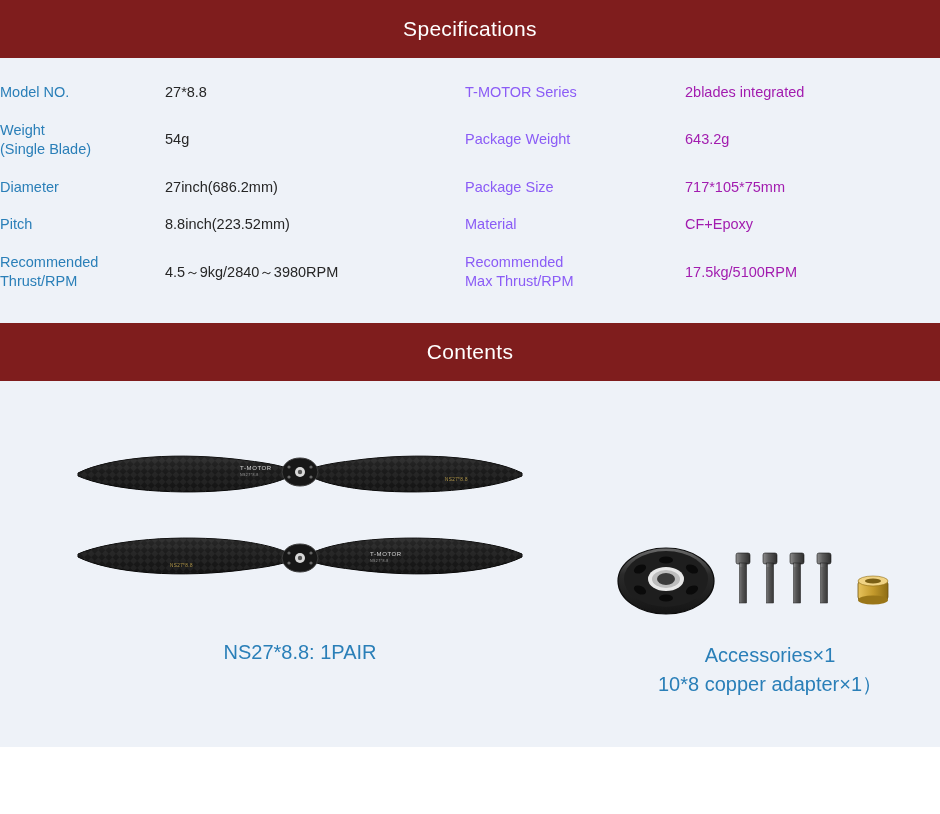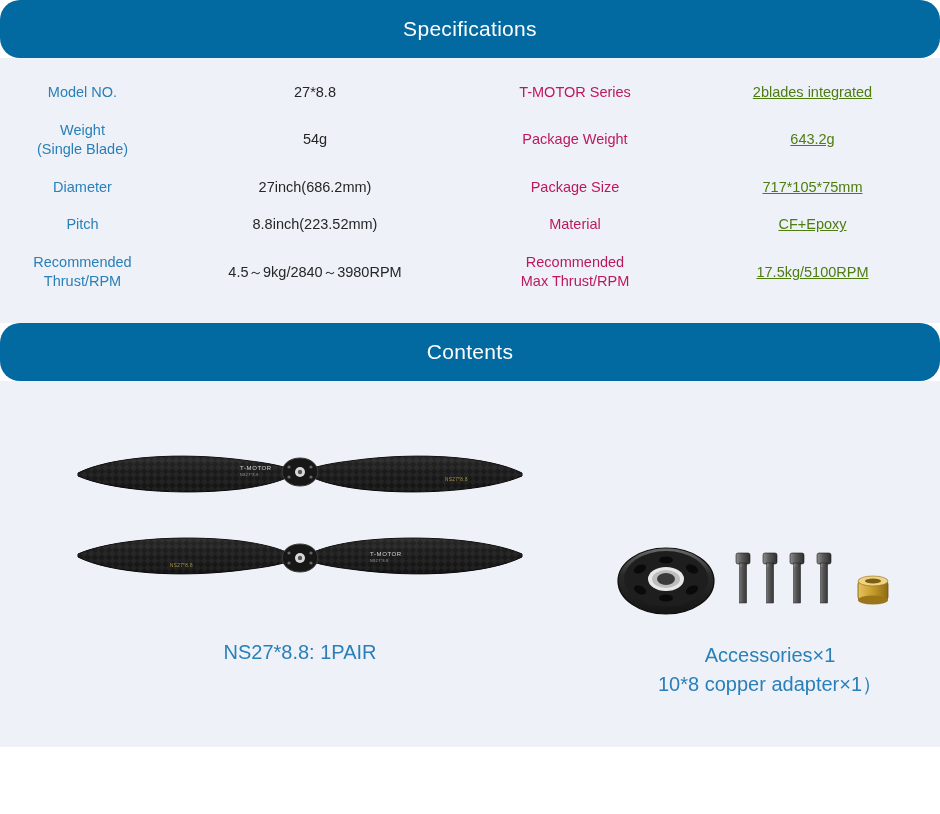--- a/index.html
+++ b/index.html
@@ -15,35 +15,33 @@
     overflow: hidden;
   }
   .page {
     position: relative;
     width: 940px;
     height: 814px;
   }
 
   
   .section-bar {
-    background: #0369a1;
+    background: #7f1d1d;
     color: #ffffff;
     font-size: 21px;
     text-align: center;
     line-height: 58px;
     height: 58px;
     letter-spacing: 0.3px;
-    border-radius: 20px;
   }
 
   
   .spec-wrap {
     background: #eef2f8;
     padding: 16px 0 22px 0;
-    text-align: center;
   }
   table.spec {
     width: 100%;
     border-collapse: collapse;
     table-layout: fixed;
   }
   table.spec td {
     vertical-align: middle;
     font-size: 14.5px;
     padding: 9px 0;
@@ -53,29 +51,28 @@
     padding-left: 42px;
     width: 165px;
     line-height: 1.35;
   }
   td.value {
     color: #262626;
     width: 300px;
     line-height: 1.35;
   }
   td.label2 {
-    color: #be185d;
+    color: #8b5cf6;
     padding-left: 0;
     width: 220px;
     line-height: 1.35;
   }
   td.value2 {
-    color: #4d7c0f;
+    color: #a21caf;
     line-height: 1.35;
-    text-decoration: underline;
   }
 
   
   .contents-wrap {
     background: #eef2f8;
     height: 366px;
     position: relative;
   }
   .prop-col {
     position: absolute;

